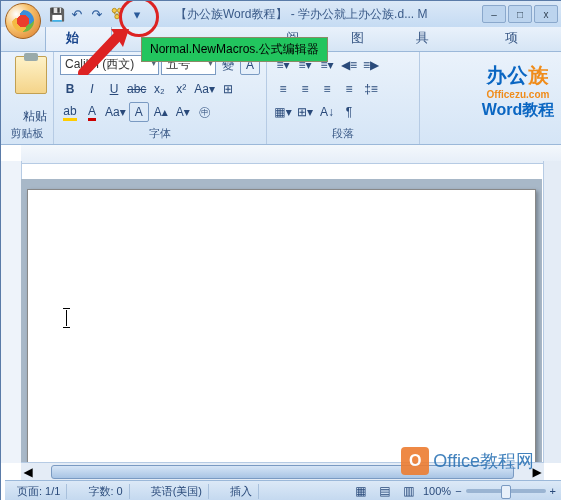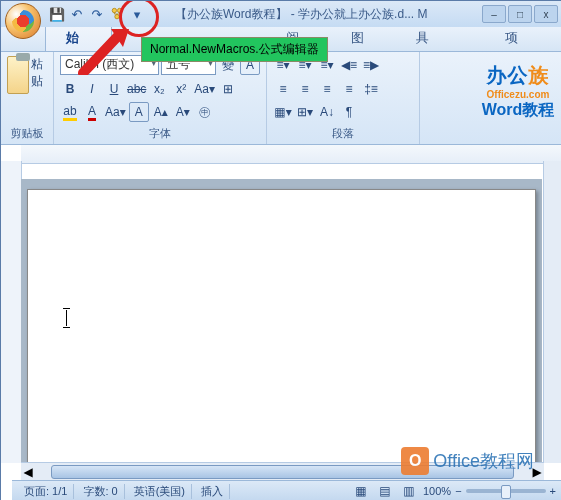--- a/index.html
+++ b/index.html
@@ -14,21 +14,21 @@
   .tooltip{position:absolute;top:36px;left:140px;background:#22c55e;border:1px solid #8a8a66;padding:3px 8px;font-size:12px;z-index:25;white-space:nowrap}
   .title-text{margin-left:30px;color:#3a5a88;font-size:12px;white-space:nowrap;overflow:hidden}
   .winbtns{margin-left:auto;display:flex;gap:2px}
   .winbtns div{width:22px;height:16px;background:#bcd4ee;border:1px solid #8aa8cc;border-radius:2px;display:flex;align-items:center;justify-content:center;font-size:10px;color:#345}
   .tabs{height:24px;background:linear-gradient(#e9f1fb,#d6e5f5);display:flex;align-items:flex-end;padding-left:44px;border-bottom:1px solid #9bb8d9}
   .tab{padding:4px 20px;font-size:13px;color:#3b5a87;cursor:pointer}
   .tab.active{background:linear-gradient(#f7fafd,#e5eefa);border:1px solid #9bb8d9;border-bottom:none;border-radius:3px 3px 0 0;color:#15428b;font-weight:bold}
   .ribbon{height:92px;background:linear-gradient(#eaf2fb,#d5e5f6);display:flex;border-bottom:1px solid #9bb8d9;position:relative}
   .group{border-right:1px solid #b6cbe4;padding:2px 6px;display:flex;flex-direction:column;justify-content:space-between}
   .grplabel{text-align:center;font-size:11px;color:#3b5a87;padding:1px 0}
-  .paste-big{width:40px;display:flex;flex-direction:row;align-items:flex-start;gap:2px;padding-top:2px}
+  .paste-big{width:40px;display:flex;flex-direction:column;align-items:flex-end;gap:14px;padding-top:2px}
   .paste-ic{width:30px;height:36px;background:linear-gradient(#fef2c8,#f4d48a);border:1px solid #c2a052;border-radius:2px;position:relative}
   .paste-ic::before{content:"";position:absolute;top:-4px;left:8px;width:14px;height:8px;background:#9aa;border-radius:2px}
   .paste-lbl{font-size:12px;color:#2a4a7a}
   .row{display:flex;gap:2px;align-items:center;margin:1px 0}
   .btn{min-width:18px;height:18px;border:1px solid transparent;display:flex;align-items:center;justify-content:center;font-size:12px;color:#2a4a7a;border-radius:2px}
   .sel{background:#fff;border:1px solid #7a9ac2;height:18px;font-size:12px;padding:0 14px 0 4px;position:relative;color:#333}
   .sel::after{content:"▾";position:absolute;right:2px;top:1px;font-size:10px;color:#567}
   .brand{position:absolute;right:2px;top:0;bottom:14px;width:84px;display:flex;flex-direction:column;align-items:center;justify-content:center;font-weight:bold}
   .brand1{color:#0a66c2;font-size:20px;letter-spacing:1px}
   .brand1 b{color:#f08c1a}
@@ -37,21 +37,21 @@
   .ruler-v{position:absolute;left:0;top:160px;bottom:38px;width:20px;background:#eef3fa;border-right:1px solid #b6cbe4}
   .ruler-h{height:18px;background:linear-gradient(#f4f8fc,#e6eef8);border-bottom:1px solid #b6cbe4;margin-left:20px}
   .page-area{position:absolute;left:20px;right:20px;top:178px;bottom:38px;background:#a8b8c8;overflow:hidden}
   .page{background:#fff;margin:10px 6px;height:310px;border:1px solid #888;box-shadow:2px 2px 4px rgba(0,0,0,.3);position:relative}
   .cursor{position:absolute;top:120px;left:38px;width:1px;height:16px;background:#000}
   .cursor::before{content:"";position:absolute;top:-2px;left:-3px;width:7px;height:2px;border-top:1px solid #000}
   .cursor::after{content:"";position:absolute;bottom:-2px;left:-3px;width:7px;height:2px;border-bottom:1px solid #000}
   .scroll-v{position:absolute;right:0;top:160px;bottom:38px;width:18px;background:#e4ecf6;border-left:1px solid #b6cbe4}
   .scroll-h{position:absolute;left:20px;right:18px;bottom:20px;height:18px;background:#e4ecf6;border-top:1px solid #b6cbe4;display:flex;align-items:center}
   .scroll-h .thumb{height:12px;background:linear-gradient(#d6e5f6,#a8c4e4);border:1px solid #7a9ac2;border-radius:3px;flex:1;margin:0 16px}
-  .statusbar{position:absolute;left:11px;right:0;bottom:0;height:20px;background:linear-gradient(#dce9f7,#c3d8ef);display:flex;align-items:center;font-size:11px;color:#2a4a7a;padding:0 6px;gap:3px;border-top:1px solid #9bb8d9}
+  .statusbar{position:absolute;left:4px;right:0;bottom:0;height:20px;background:linear-gradient(#dce9f7,#c3d8ef);display:flex;align-items:center;font-size:11px;color:#2a4a7a;padding:0 6px;gap:15px;border-top:1px solid #9bb8d9}
   .stat{padding:0 6px;border-right:1px solid #a8c0dc}
   .zoom{margin-left:auto;display:flex;align-items:center;gap:4px}
   .slider{width:80px;height:4px;background:#9ab4d2;position:relative;border-radius:2px}
   .slider::after{content:"";position:absolute;left:50%;top:-4px;width:8px;height:12px;background:#e8f0fa;border:1px solid #7a9ac2;border-radius:2px;transform:translateX(-50%)}
   .wm{position:absolute;right:28px;bottom:26px;display:flex;align-items:center;gap:4px;opacity:.9}
   .wm-ic{width:28px;height:28px;background:#ed7d31;border-radius:4px;display:flex;align-items:center;justify-content:center;color:#fff;font-weight:bold;font-size:16px}
   .wm-t1{color:#ed7d31;font-size:18px;font-weight:normal}
   .wm-t1 span{color:#2e75b6}
   .wm-t2{color:#2e75b6;font-size:10px}
   .container{position:relative;width:561px;height:500px;border:1px solid #5a7ba8;overflow:hidden}

